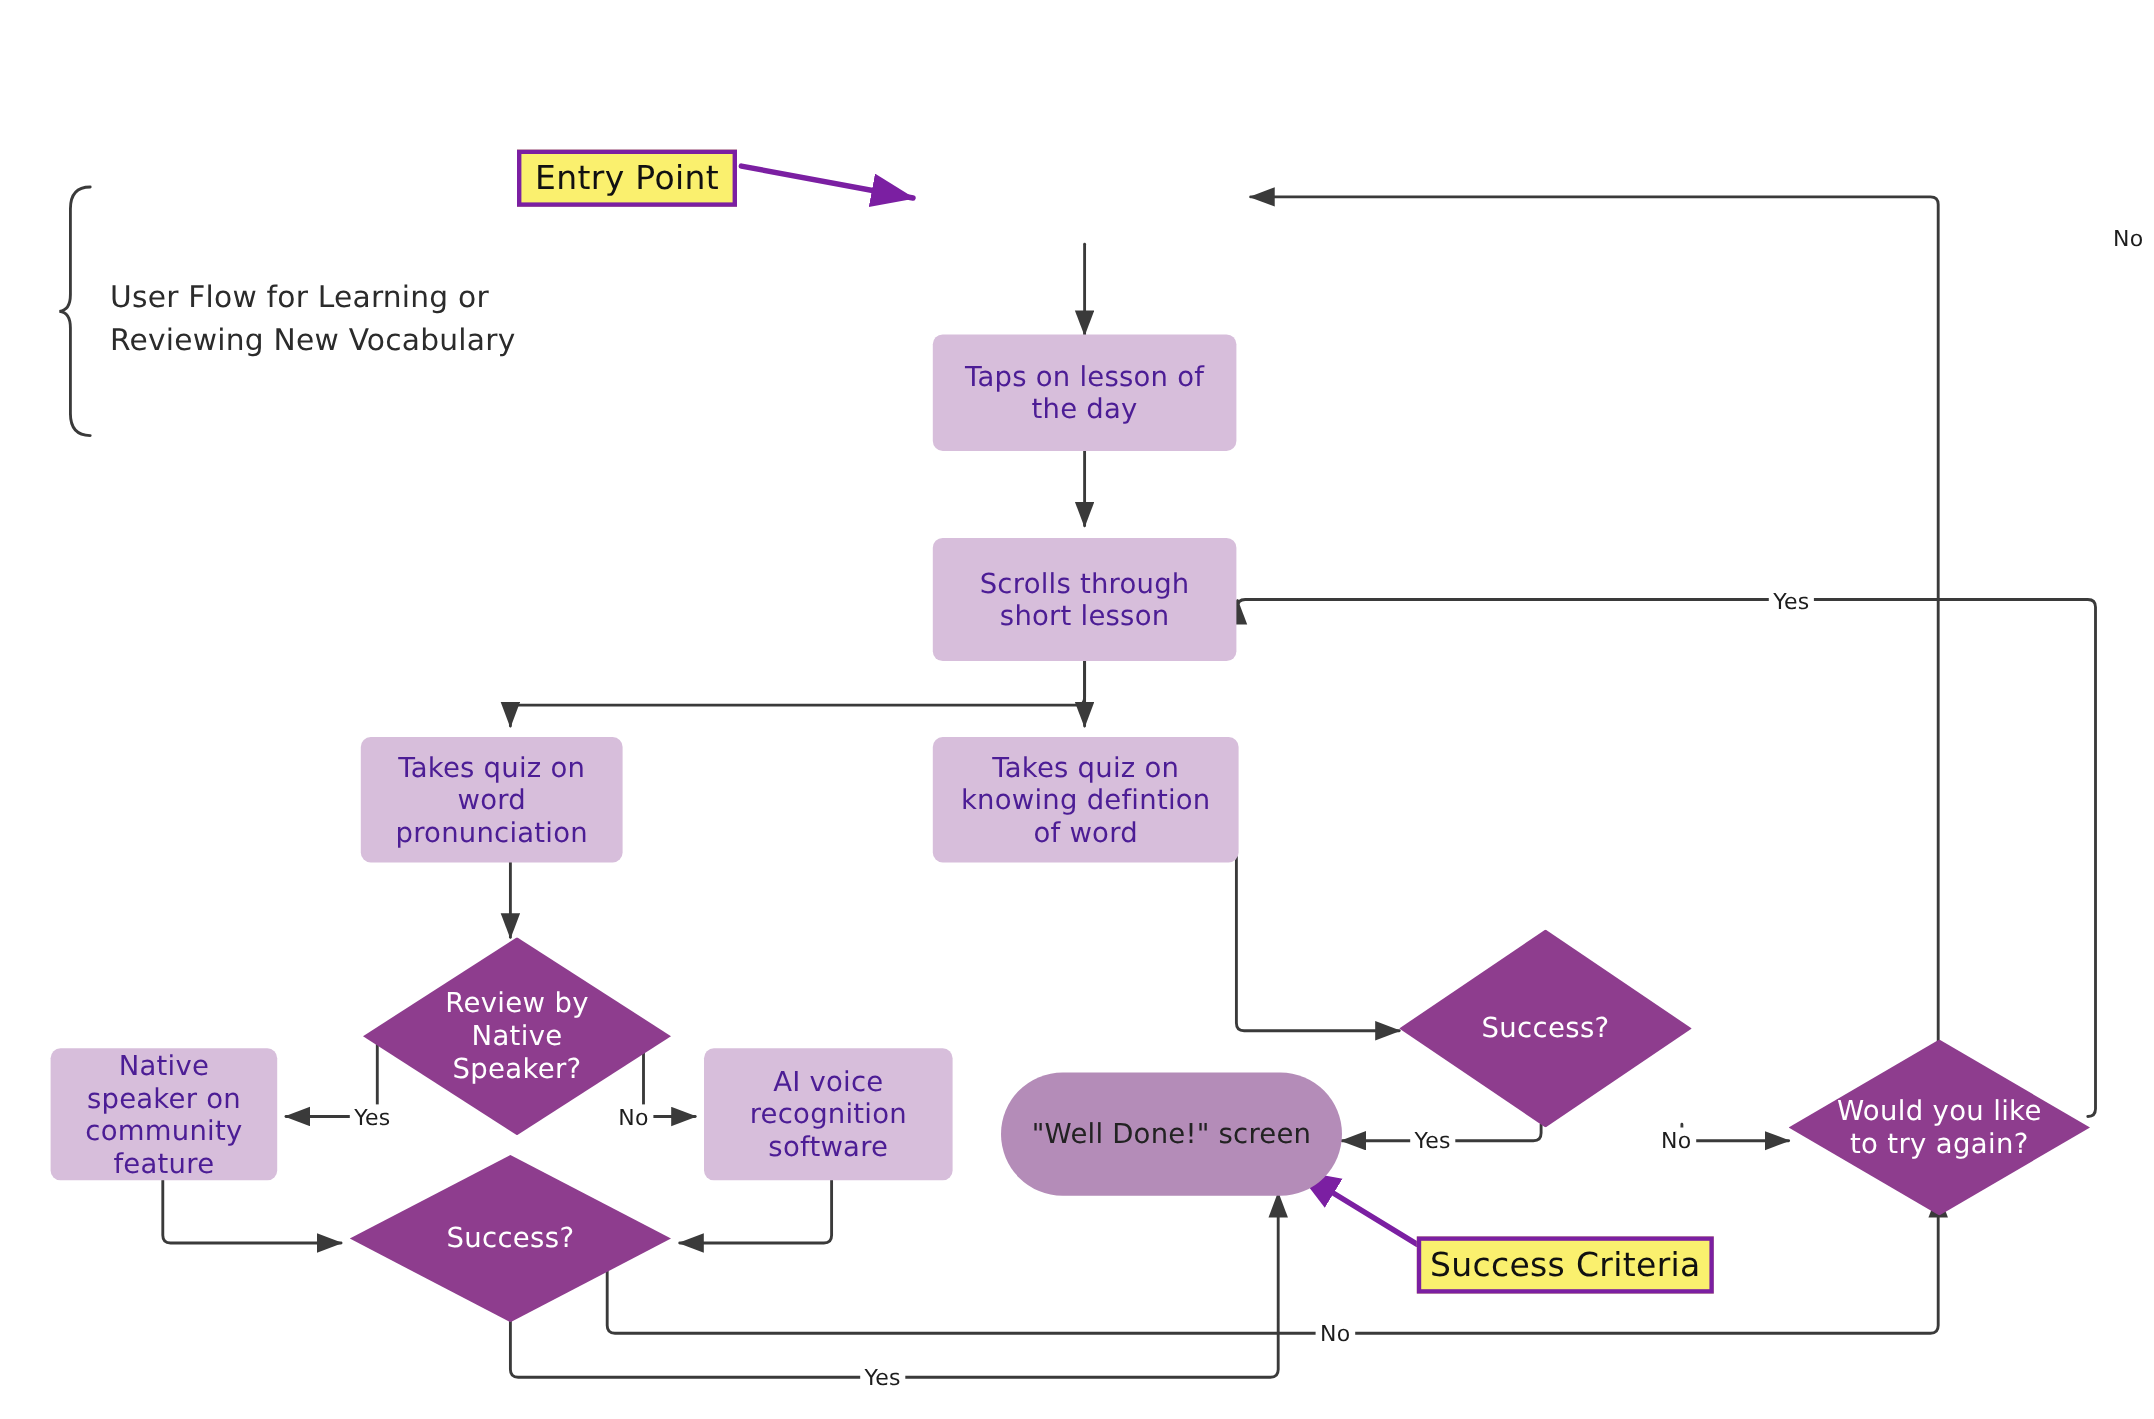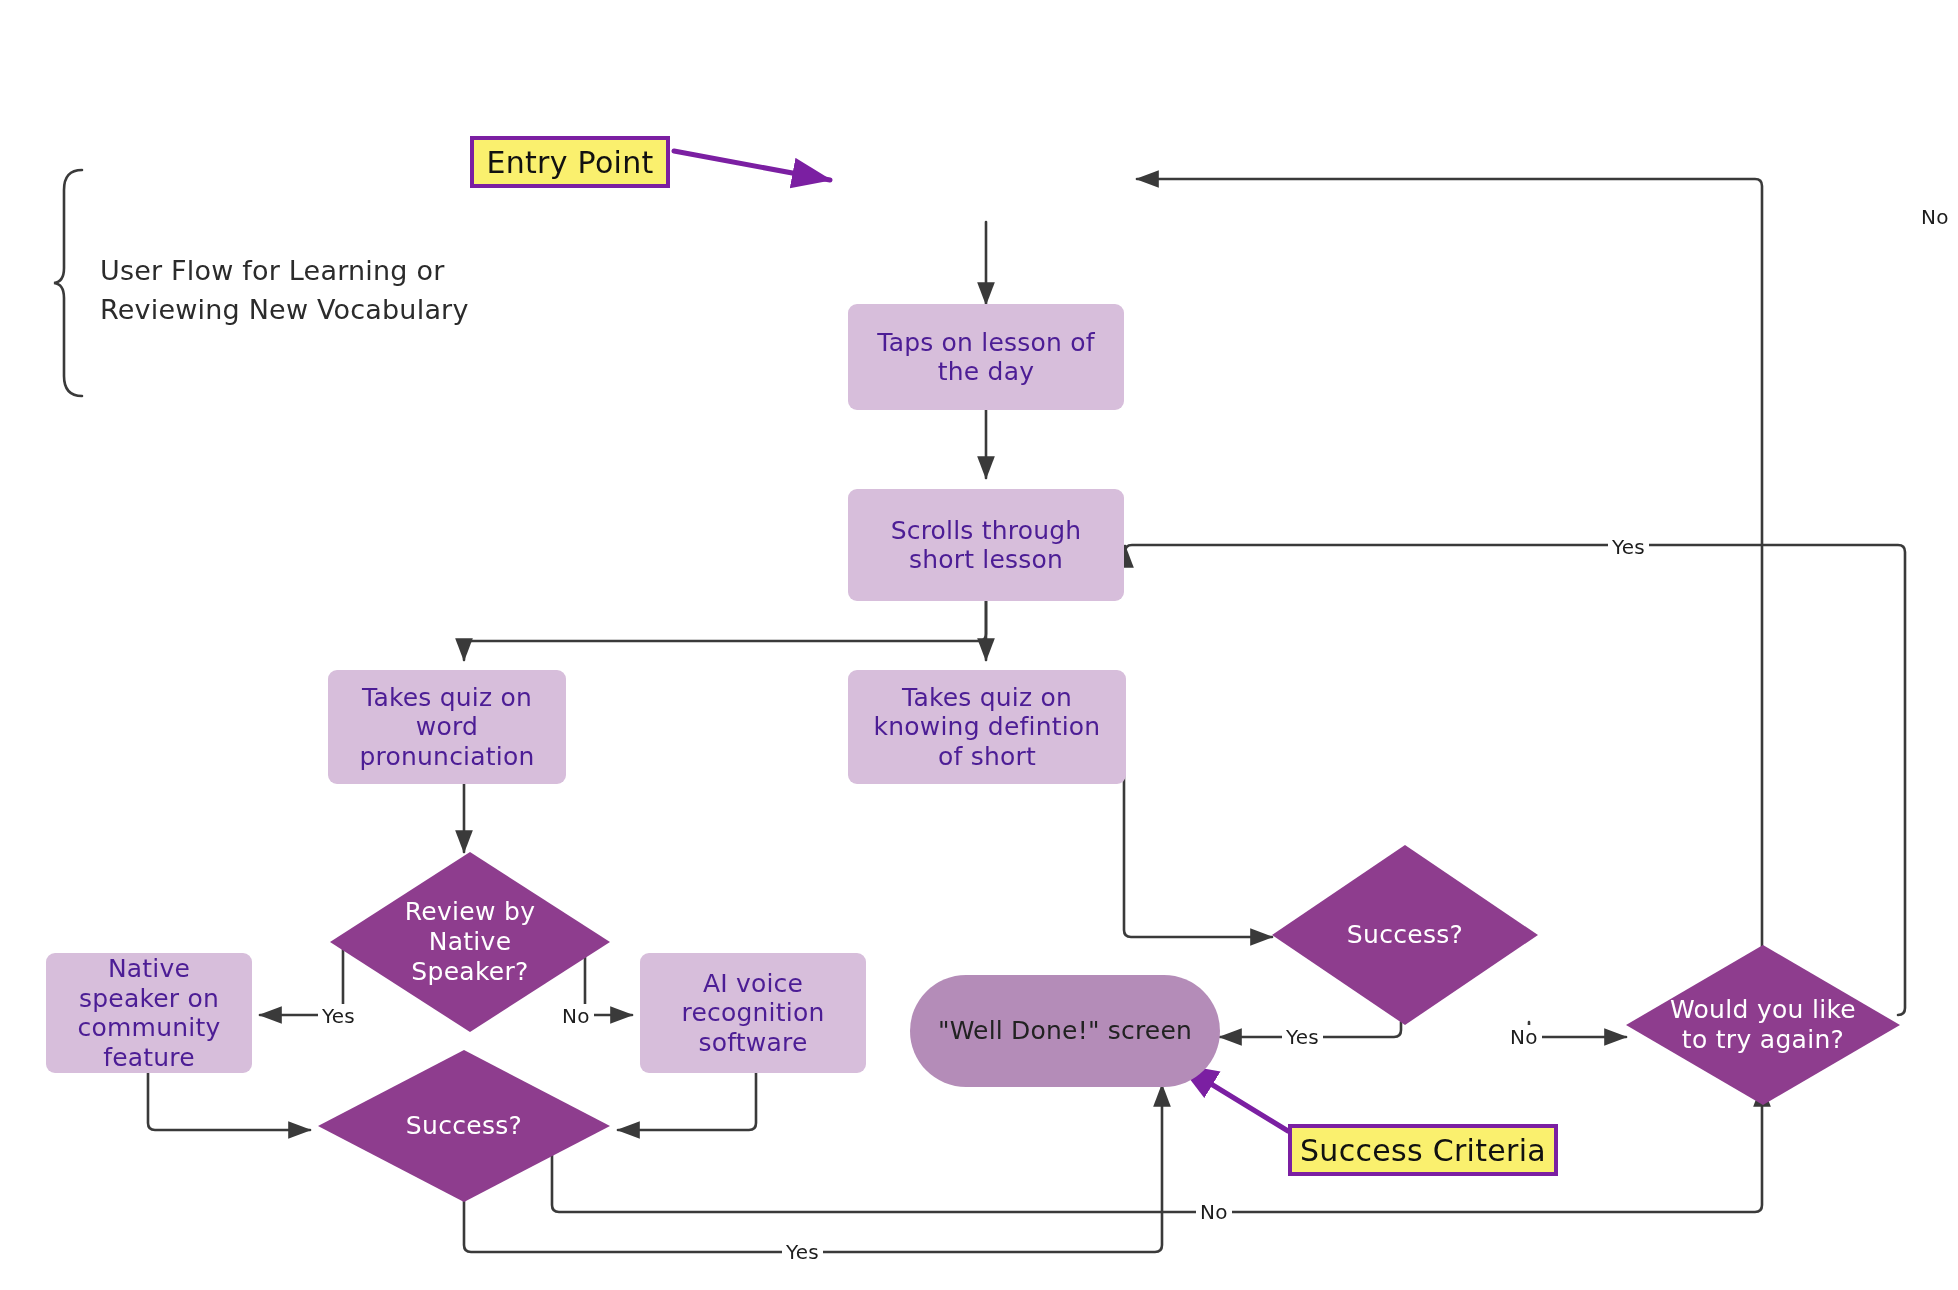--- a/index.html
+++ b/index.html
@@ -107,21 +107,21 @@
 
   <div class="callout" style="left:1288px;top:1124px;width:270px;height:52px;">Success Criteria</div>
 
 
   <div class="node process" style="left:848px;top:304px;width:276px;height:106px;padding:0 18px;">Taps on lesson of the day</div>
 
   <div class="node process" style="left:848px;top:489px;width:276px;height:112px;padding:0 18px;">Scrolls through short lesson</div>
 
   <div class="node process" style="left:328px;top:670px;width:238px;height:114px;padding:0 18px;">Takes quiz on word pronunciation</div>
 
-  <div class="node process" style="left:848px;top:670px;width:278px;height:114px;padding:0 18px;">Takes quiz on knowing defintion of short</div>
+  <div class="node process" style="left:848px;top:670px;width:278px;height:114px;padding:0 18px;">Takes quiz on knowing defintion of word</div>
 
   <div class="decision-wrap" style="left:330px;top:852px;width:280px;height:180px;">
     <div class="decision-shape"></div>
     <div class="decision-label" style="padding:0 46px;">Review by Native Speaker?</div>
   </div>
 
   <div class="node process" style="left:46px;top:953px;width:206px;height:120px;padding:0 12px;">Native speaker on community feature</div>
 
   <div class="node process" style="left:640px;top:953px;width:226px;height:120px;padding:0 14px;">AI voice recognition software</div>
 

